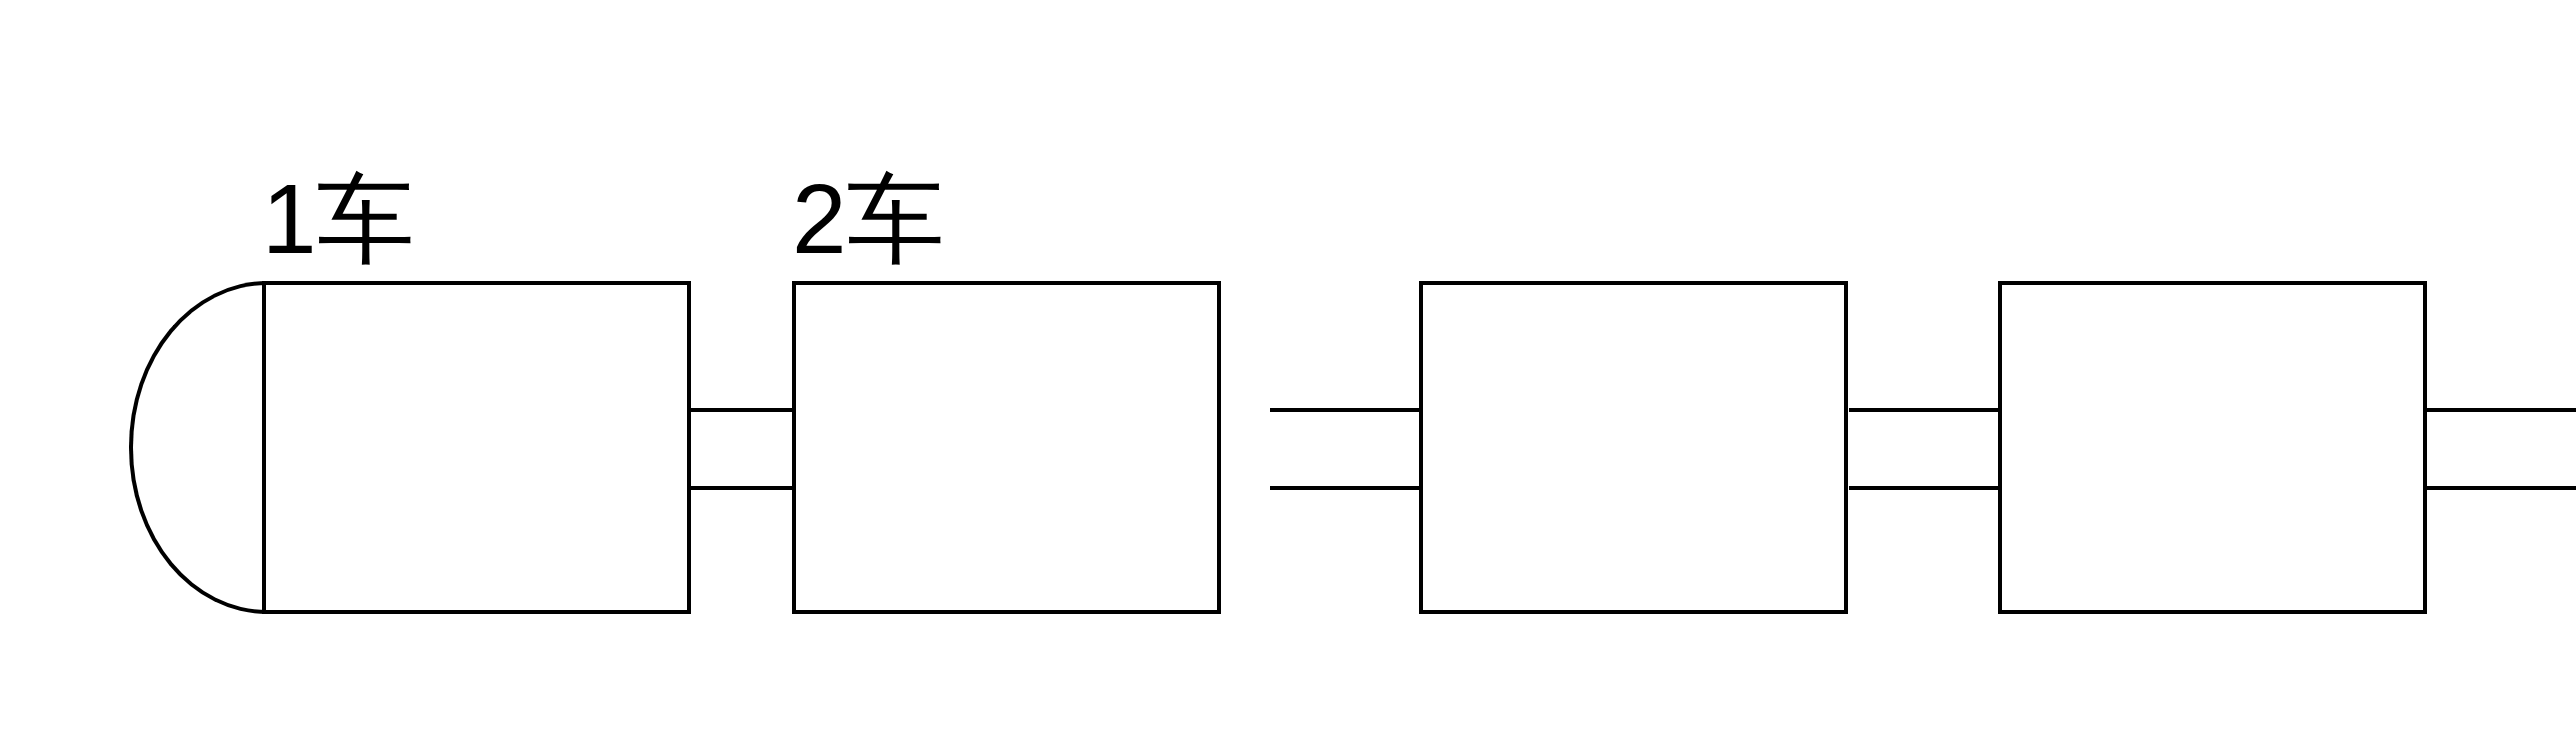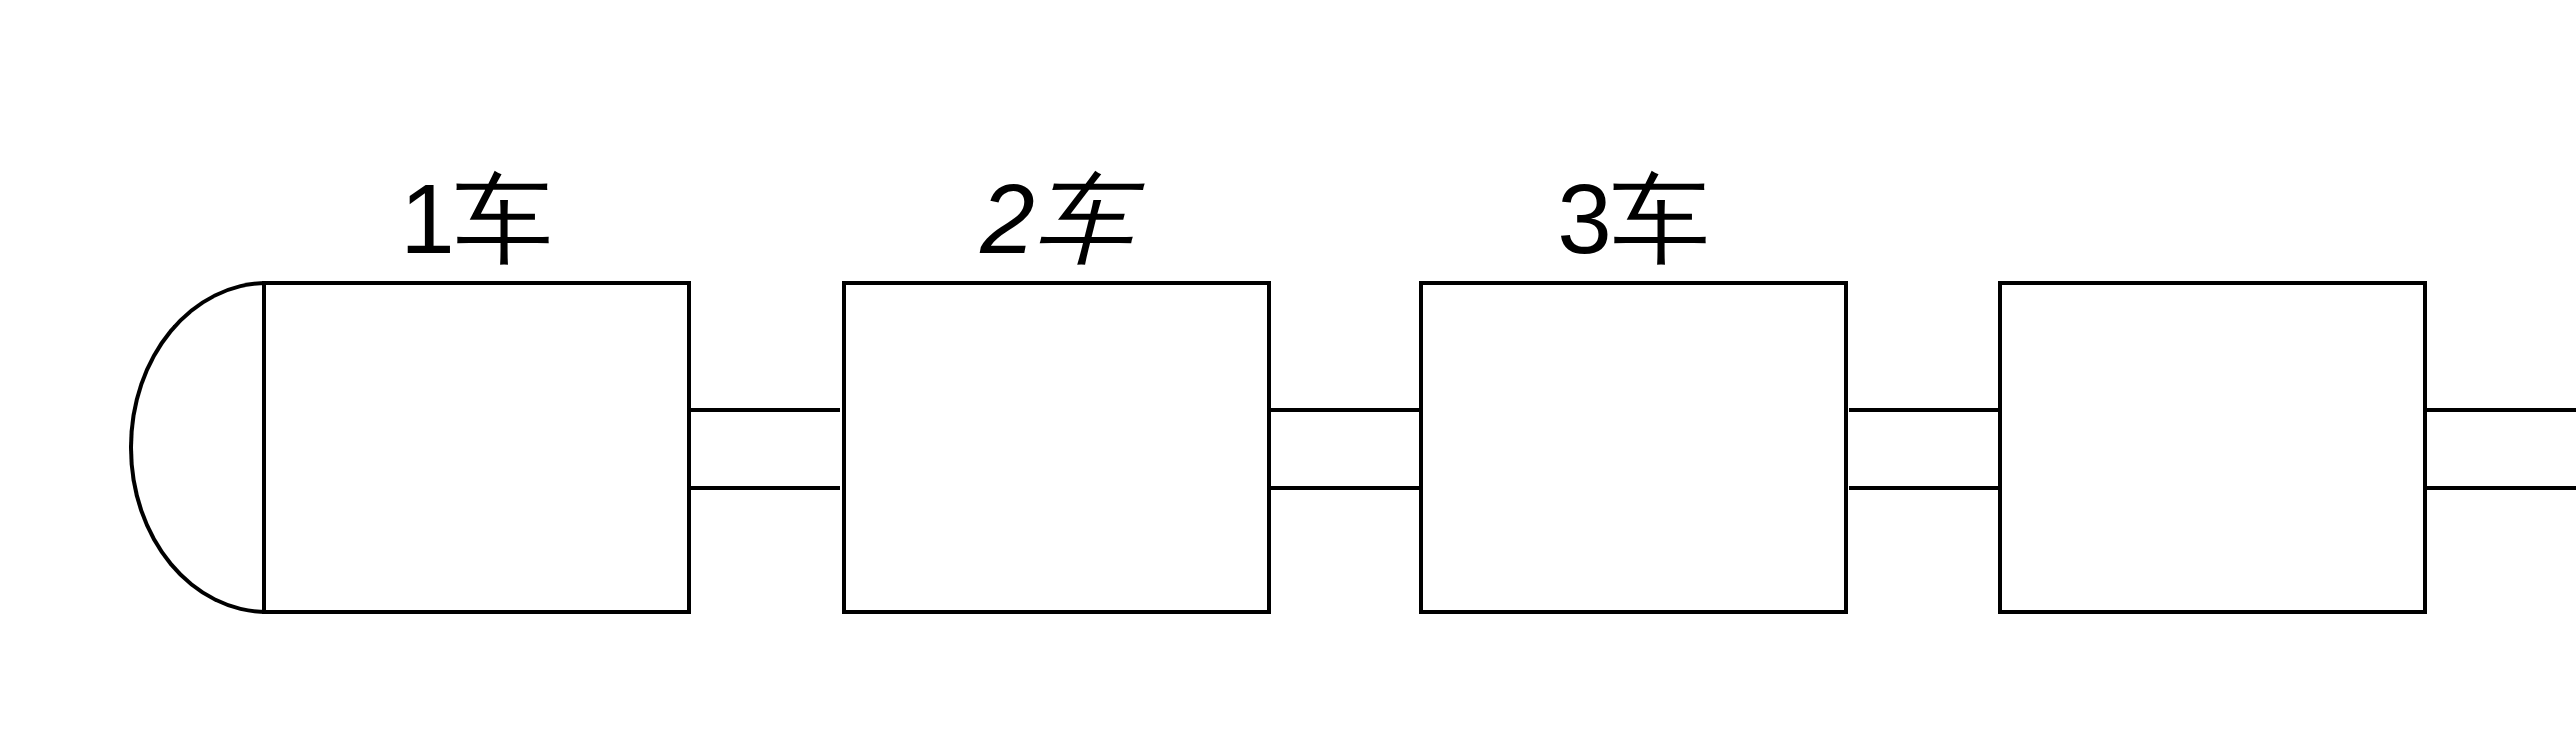--- a/index.html
+++ b/index.html
@@ -26,21 +26,20 @@
     width: 429px;
     box-sizing: border-box;
     border: 4.1px solid #000000;
     background: #ffffff;
   }
   
   .car-label {
     position: absolute;
     top: 170px;
     width: 429px;
-    text-align: center;
     font-size: 98px;
     line-height: 1;
     color: #000000;
     white-space: nowrap;
   }
   
   .nose {
     position: absolute;
     top: 281px;
     height: 333px;
@@ -61,21 +60,21 @@
     top: 408px;
     height: 82px;
     width: 149px;
     box-sizing: border-box;
     border-top: 4.1px solid #000000;
     border-bottom: 4.1px solid #000000;
     background: #ffffff;
   }
   
   .x1 { left: 262px;  }
-  .x2 { left: 842px; font-style: italic; }
+  .x2 { left: 792px; }
   .x3 { left: 1419px; }
   .x4 { left: 1998px; }
   
   .c1 { left: 691px; }
   .c2 { left: 1270px; }
   .c3 { left: 1849px; }
   .c4 { left: 2427px; }
 </style>
 </head>
 <body>
@@ -88,19 +87,18 @@
   <div class="coupler c2"></div>
   <div class="coupler c3"></div>
   <div class="coupler c4"></div>
 
   <div class="car-label x1">1车</div>
   <div class="car-body x1"></div>
 
   <div class="car-label x2">2车</div>
   <div class="car-body x2"></div>
 
-  <div class="car-label x3">3车</div>
   <div class="car-body x3"></div>
 
   <div class="car-body x4"></div>
 
 </div>
 
 
 </body></html>

